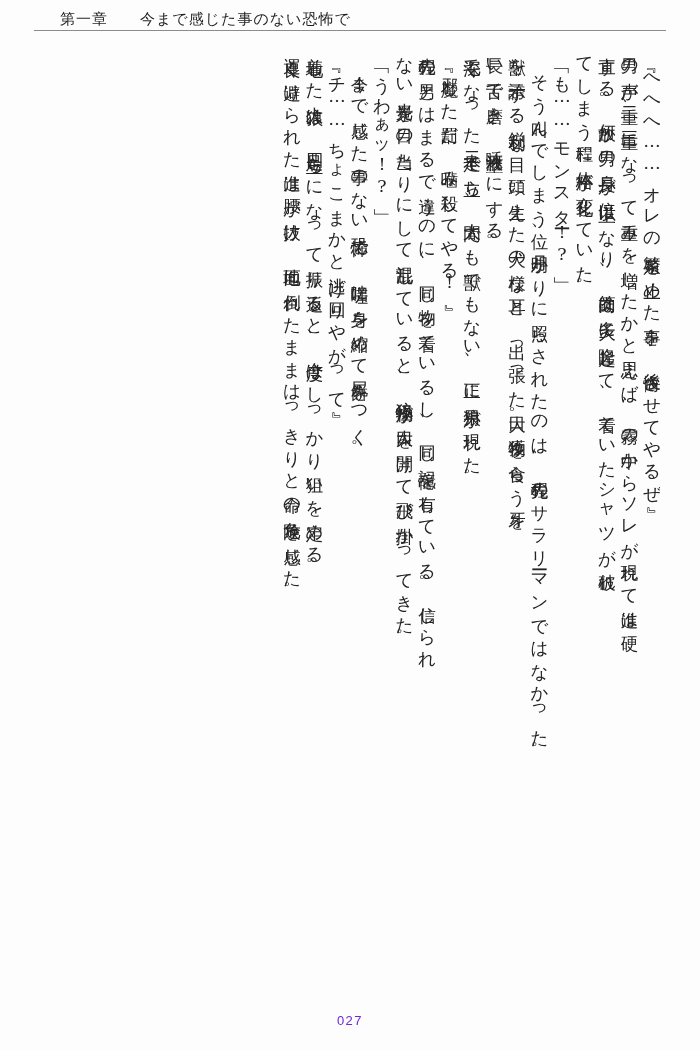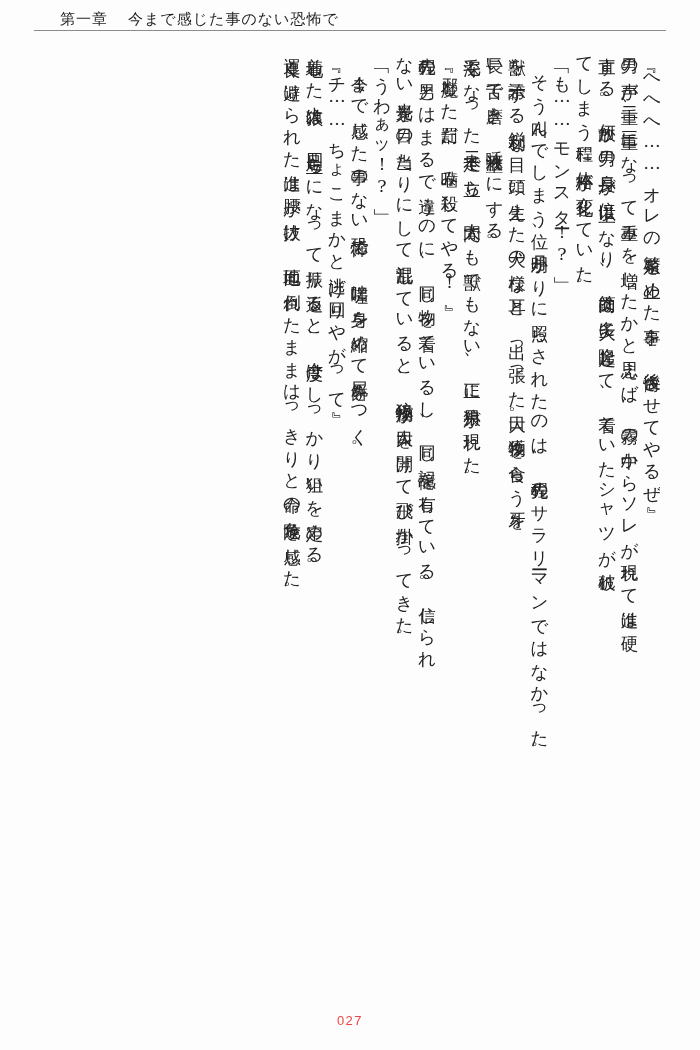--- a/index.html
+++ b/index.html
@@ -34,21 +34,21 @@
     background: #8c8c8c;
   }
   .chapter-head {
     position: absolute;
     top: 6px;
     left: 60px;
     right: 60px;
     height: 26px;
     display: flex;
     align-items: center;
-    gap: 20px;
+    gap: 32px;
     font-size: 15px;
     letter-spacing: 1px;
     color: #1e1e1e;
     white-space: nowrap;
   }
   .chapter-num {
     font-size: 15px;
   }
   .chapter-title {
     font-size: 15px;
@@ -84,21 +84,21 @@
   }
 
   .page-number {
     position: absolute;
     bottom: 22px;
     left: 0;
     right: 0;
     text-align: center;
     font-size: 13px;
     letter-spacing: 1.5px;
-    color: #ef4444;
+    color: #6d28d9;
     font-family: "Liberation Sans", sans-serif;
   }
 </style>
 </head>
 <body>
 
 <div class="page">
 
   <div class="header-rule"></div>
 

